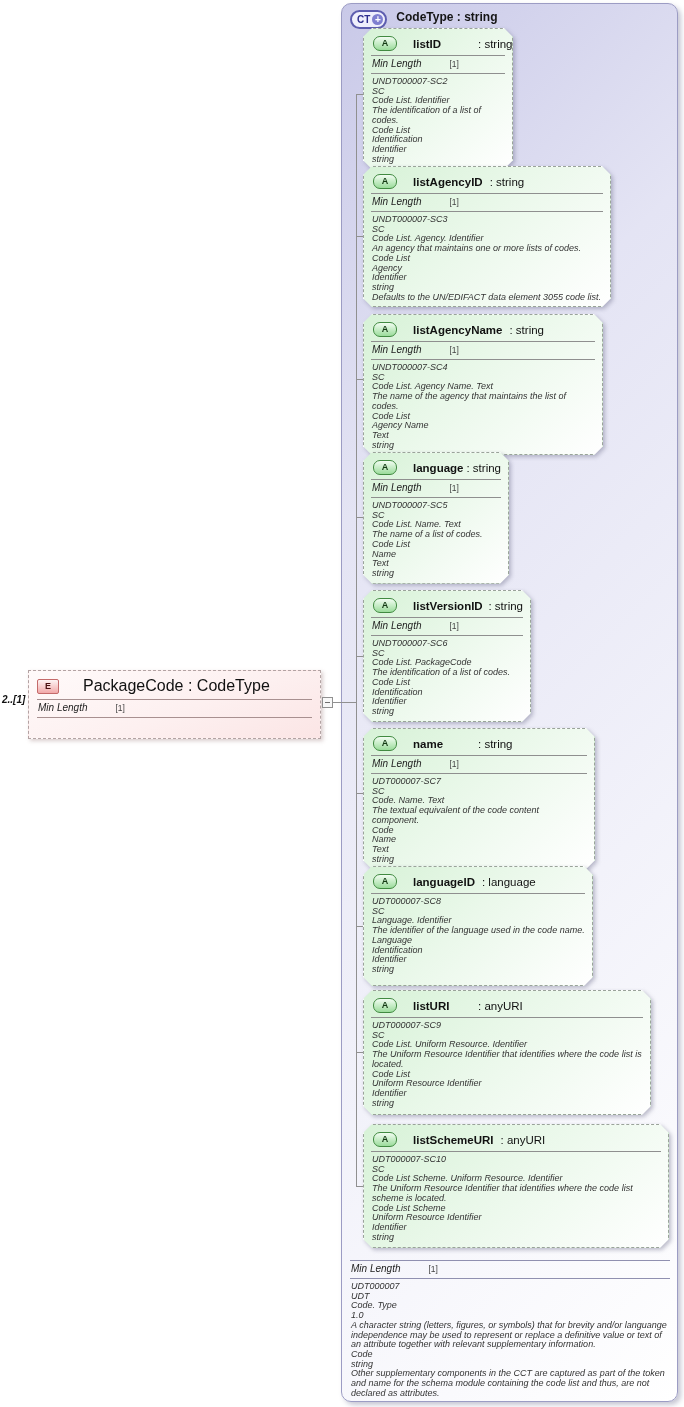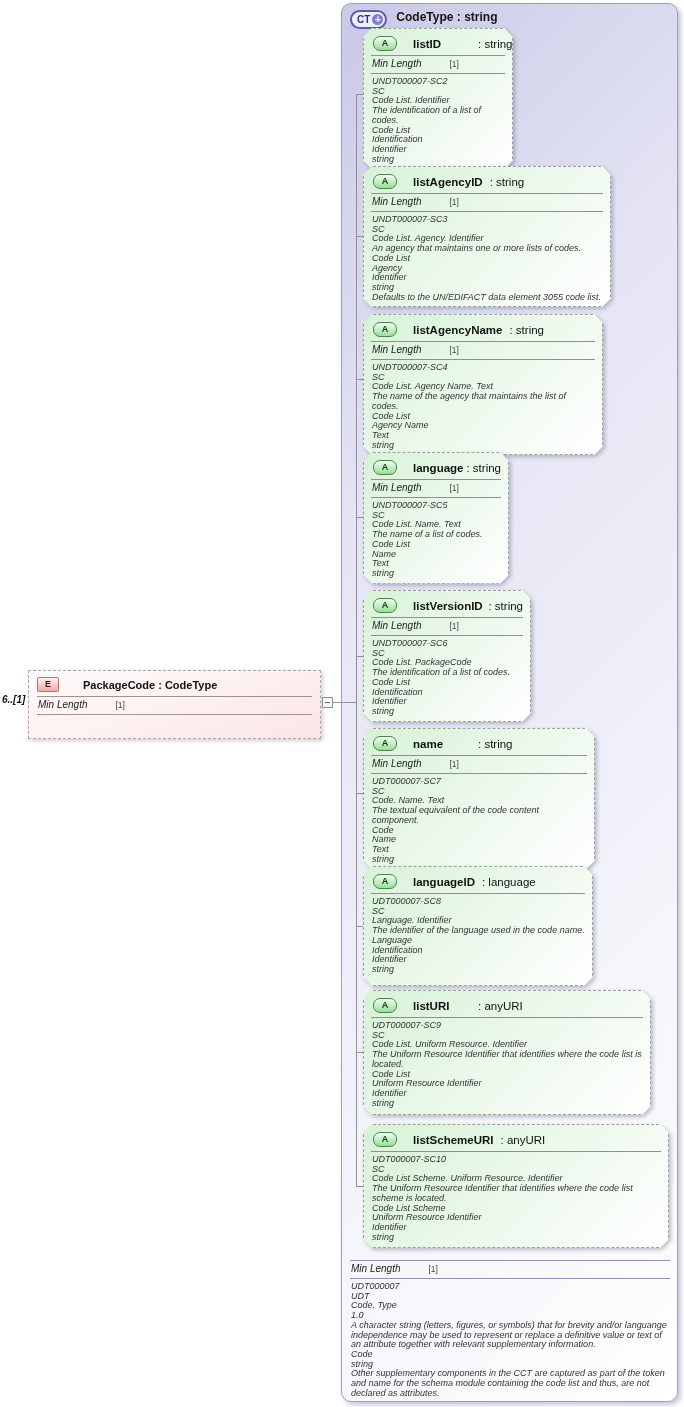--- a/index.html
+++ b/index.html
@@ -65,21 +65,21 @@
     box-sizing:border-box; border:1px dashed #b3a3a3; padding:5px 8px 4px 8px;
     background:linear-gradient(160deg,#fffafa 0%,#fdf0f0 55%,#fbe5e5 100%);
     box-shadow:2px 2px 4px rgba(160,130,130,0.4);
   }
   .elem-header { display:flex; align-items:center; gap:8px; margin-top:1px; }
   .e-badge {
     flex:0 0 auto; width:20px; height:13px; border:1px solid #c46a6a; border-radius:2px;
     background:linear-gradient(#fdf3f3,#f2a9a9); text-align:center;
     font-weight:bold; font-size:9px; color:#4a1010; line-height:13px;
   }
-  .elem-title { font-weight:bold; font-size:11px; color:#111; white-space:nowrap;padding-left:16px; }
+  .elem-title { font-weight:normal; font-size:16px; color:#111; white-space:nowrap;padding-left:16px; }
   .elem .hr { border-top-color:#a89090; }
 
   .card-label {
     position:absolute; left:2px; top:694px; font-style:italic; font-weight:bold;
     font-size:10px; color:#111;
   }
 
   
   .conn { position:absolute; background:#909090; }
   .handle {
@@ -313,21 +313,21 @@
 SC
 Code List Scheme. Uniform Resource. Identifier
 The Uniform Resource Identifier that identifies where the code list scheme is located.
 Code List Scheme
 Uniform Resource Identifier
 Identifier
 string</div>
   </div>
 </div>
 
-<div class="card-label">6..[1]</div>
+<div class="card-label">2..[1]</div>
 
 <div class="elem">
   <div class="elem-header">
     <span class="e-badge">E</span>
     <span class="elem-title">PackageCode : CodeType</span>
   </div>
   <div class="hr"></div>
   <div class="facet">
     <span>Min Length</span>
     <span class="card">[1]</span>

